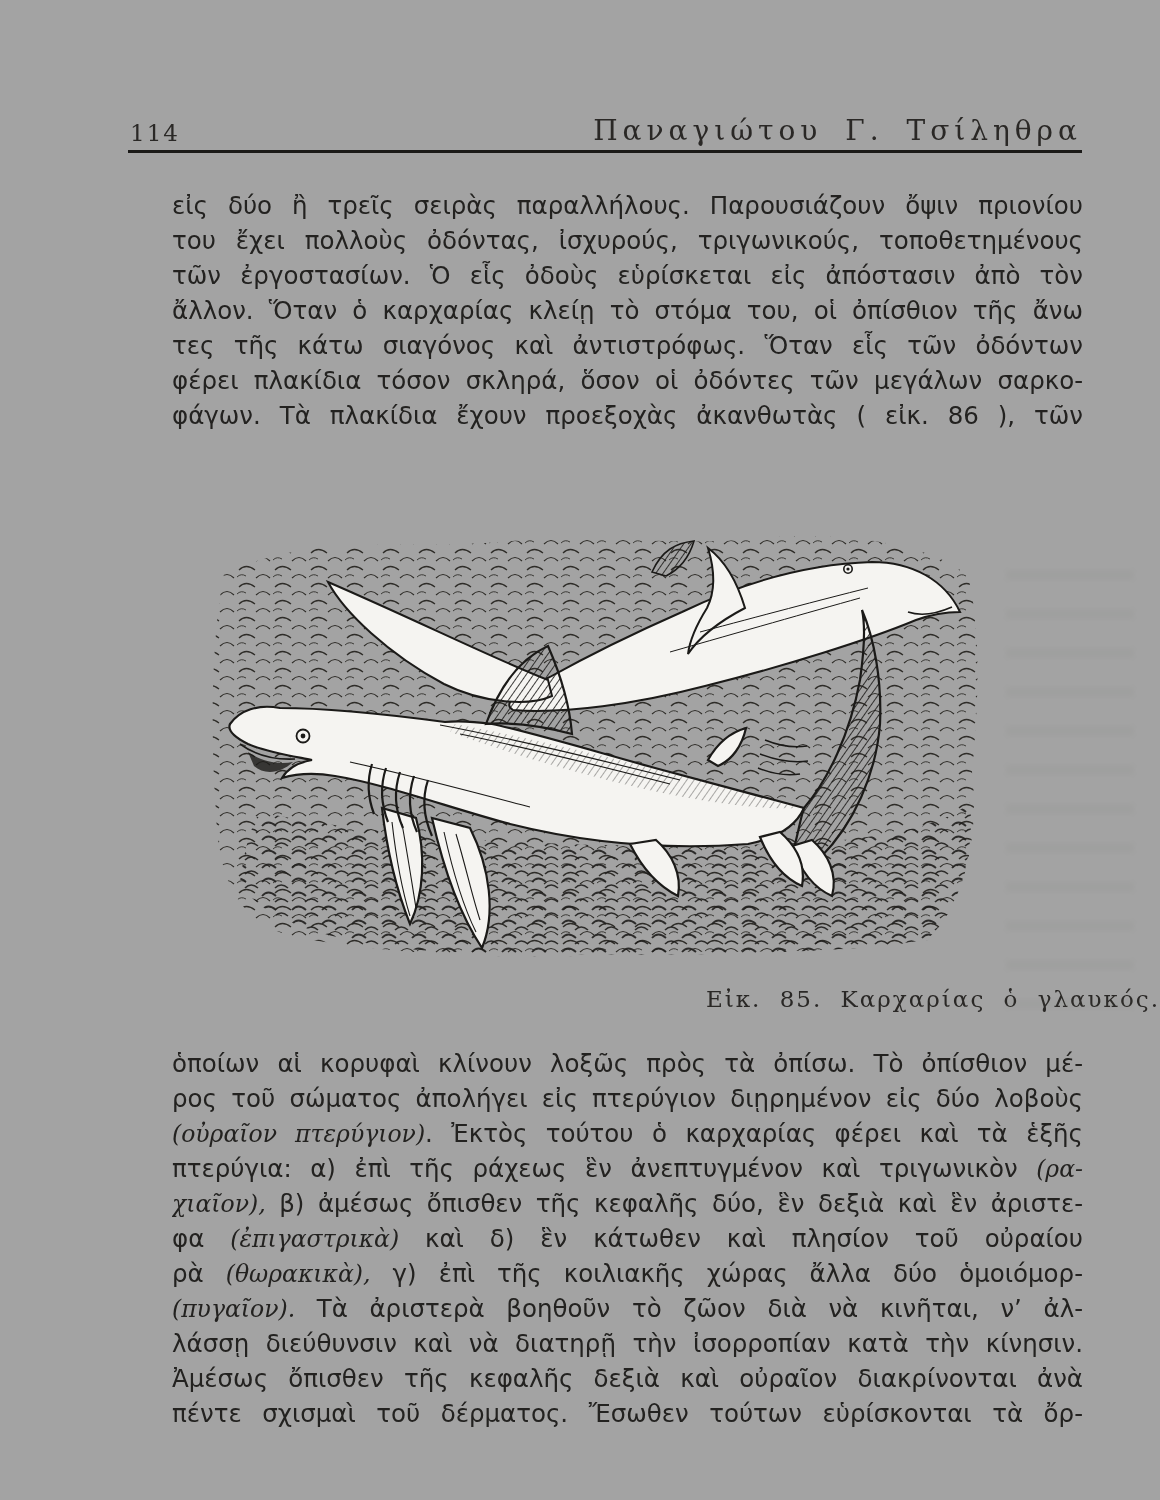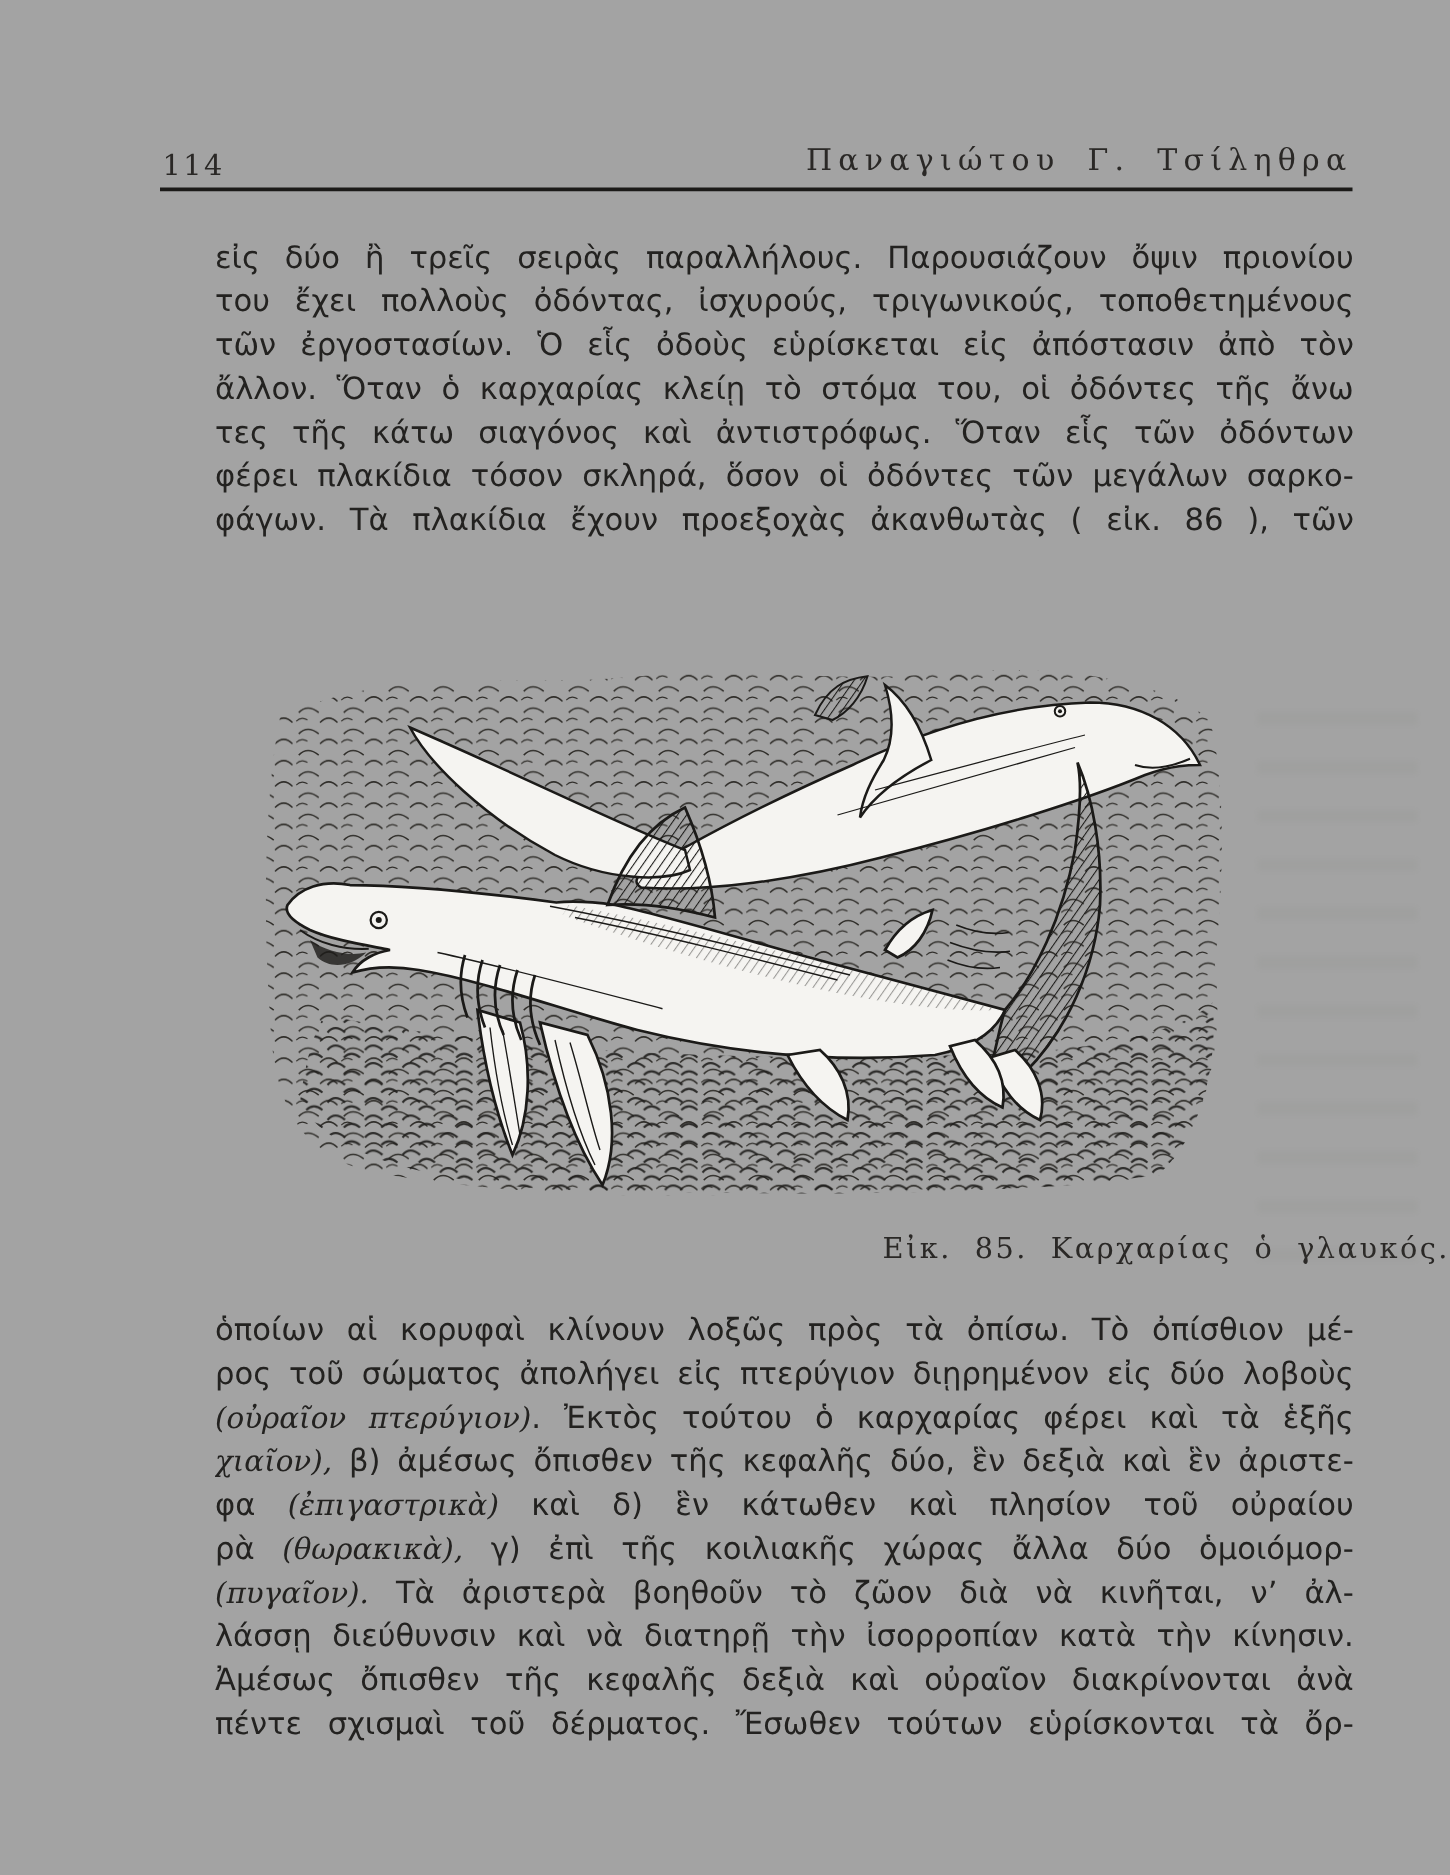--- a/index.html
+++ b/index.html
@@ -1,21 +1,21 @@
 <!DOCTYPE html>
 <html><head>
 <meta charset="utf-8">
 <style>
   html,body{margin:0;padding:0}
   .page{position:relative;width:1160px;height:1500px;background:#a3a3a3;
         font-family:"DejaVu Sans",sans-serif;color:#232220;overflow:hidden}
   .pagenum{position:absolute;left:130px;top:120px;font-family:"DejaVu Serif",serif;
            font-size:23px;letter-spacing:2px;color:#2a2826}
   .runtitle{position:absolute;right:78px;top:114px;font-family:"DejaVu Serif",serif;
-            font-size:24px;letter-spacing:5px;word-spacing:9px;color:#2a2826}
+            font-size:28px;letter-spacing:5px;word-spacing:9px;color:#2a2826}
   .rule{position:absolute;left:128px;top:150px;width:954px;height:3px;background:#1b1a18}
   .para{position:absolute;left:172px;width:911px}
   #para1{top:188px}
   #para2{top:1046px}
   .tline{height:35px;line-height:35px;font-size:24.5px;
          text-align:justify;text-align-last:justify;overflow:hidden}
   .it{font-family:"DejaVu Serif",serif;font-style:italic;font-size:23.5px}
   .figure{position:absolute;left:200px;top:512px;width:790px;height:455px}
   .caption{position:absolute;left:0;top:986px;width:1160px;text-align:right;
            font-family:"DejaVu Serif",serif;font-size:23px;letter-spacing:2px;
@@ -31,21 +31,21 @@
 <div class="page">
 
   <span class="pagenum">114</span>
   <span class="runtitle">Παναγιώτου Γ. Τσίληθρα</span>
   <div class="rule"></div>
 
   <div class="para" id="para1">
     <div class="tline">εἰς δύο ἢ τρεῖς σειρὰς παραλλήλους. Παρουσιάζουν ὄψιν πριονίου</div>
     <div class="tline">του ἔχει πολλοὺς ὀδόντας, ἰσχυρούς, τριγωνικούς, τοποθετημένους</div>
     <div class="tline">τῶν ἐργοστασίων. Ὁ εἷς ὀδοὺς εὑρίσκεται εἰς ἀπόστασιν ἀπὸ τὸν</div>
-    <div class="tline">ἄλλον. Ὅταν ὁ καρχαρίας κλείῃ τὸ στόμα του, οἱ ὀδόντες τῆς ἄνω</div>
+    <div class="tline">ἄλλον. Ὅταν ὁ καρχαρίας κλείῃ τὸ στόμα του, οἱ ὀπίσθιον τῆς ἄνω</div>
     <div class="tline">τες τῆς κάτω σιαγόνος καὶ ἀντιστρόφως. Ὅταν εἷς τῶν ὀδόντων</div>
     <div class="tline">φέρει πλακίδια τόσον σκληρά, ὅσον οἱ ὀδόντες τῶν μεγάλων σαρκο-</div>
     <div class="tline">φάγων. Τὰ πλακίδια ἔχουν προεξοχὰς ἀκανθωτὰς ( εἰκ. 86 ), τῶν</div>
   </div>
 
   <div class="figure">
     <svg viewBox="0 0 790 455" width="790" height="455" aria-hidden="true">
       <defs>
         <pattern id="w1" width="36" height="17" patternUnits="userSpaceOnUse">
           <path d="M3 7 Q10 0 19 7" fill="none" stroke="#2e2c28" stroke-width="1.25"></path>
@@ -121,20 +121,21 @@
       </g>
     </svg>
   </div>
 
   <div class="caption">Εἰκ. 85. Καρχαρίας ὁ γλαυκός.</div>
 
   <div class="para" id="para2">
     <div class="tline">ὁποίων αἱ κορυφαὶ κλίνουν λοξῶς πρὸς τὰ ὀπίσω. Τὸ ὀπίσθιον μέ-</div>
     <div class="tline">ρος τοῦ σώματος ἀπολήγει εἰς πτερύγιον διῃρημένον εἰς δύο λοβοὺς</div>
     <div class="tline"><span class="it">(οὐραῖον πτερύγιον)</span><span>. Ἐκτὸς τούτου ὁ καρχαρίας φέρει καὶ τὰ ἑξῆς</span></div>
+    <div class="tline"><span>πτερύγια: α) ἐπὶ τῆς ράχεως ἓν ἀνεπτυγμένον καὶ τριγωνικὸν </span><span class="it">(ρα-</span></div>
     <div class="tline"><span class="it">χιαῖον),</span><span> β) ἀμέσως ὄπισθεν τῆς κεφαλῆς δύο, ἓν δεξιὰ καὶ ἓν ἀριστε-</span></div>
     <div class="tline"><span>φα </span><span class="it">(ἐπιγαστρικὰ)</span><span> καὶ δ) ἓν κάτωθεν καὶ πλησίον τοῦ οὐραίου</span></div>
     <div class="tline"><span>ρὰ </span><span class="it">(θωρακικὰ),</span><span> γ) ἐπὶ τῆς κοιλιακῆς χώρας ἄλλα δύο ὁμοιόμορ-</span></div>
     <div class="tline"><span class="it">(πυγαῖον).</span><span> Τὰ ἀριστερὰ βοηθοῦν τὸ ζῶον διὰ νὰ κινῆται, ν’ ἀλ-</span></div>
     <div class="tline">λάσσῃ διεύθυνσιν καὶ νὰ διατηρῇ τὴν ἰσορροπίαν κατὰ τὴν κίνησιν.</div>
     <div class="tline">Ἀμέσως ὄπισθεν τῆς κεφαλῆς δεξιὰ καὶ οὐραῖον διακρίνονται ἀνὰ</div>
     <div class="tline">πέντε σχισμαὶ τοῦ δέρματος. Ἔσωθεν τούτων εὑρίσκονται τὰ ὄρ-</div>
   </div>
 
   <div class="bleed"></div>

